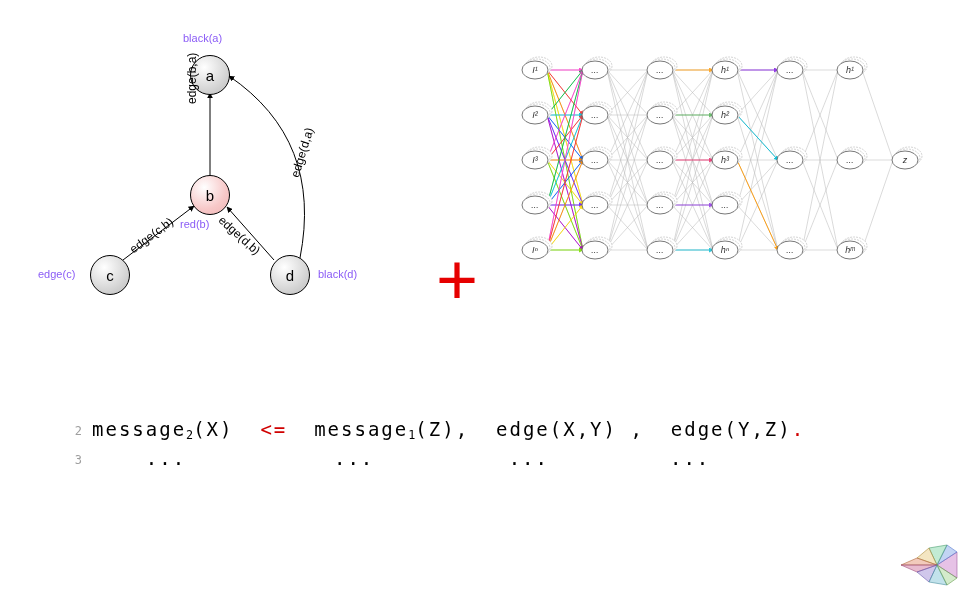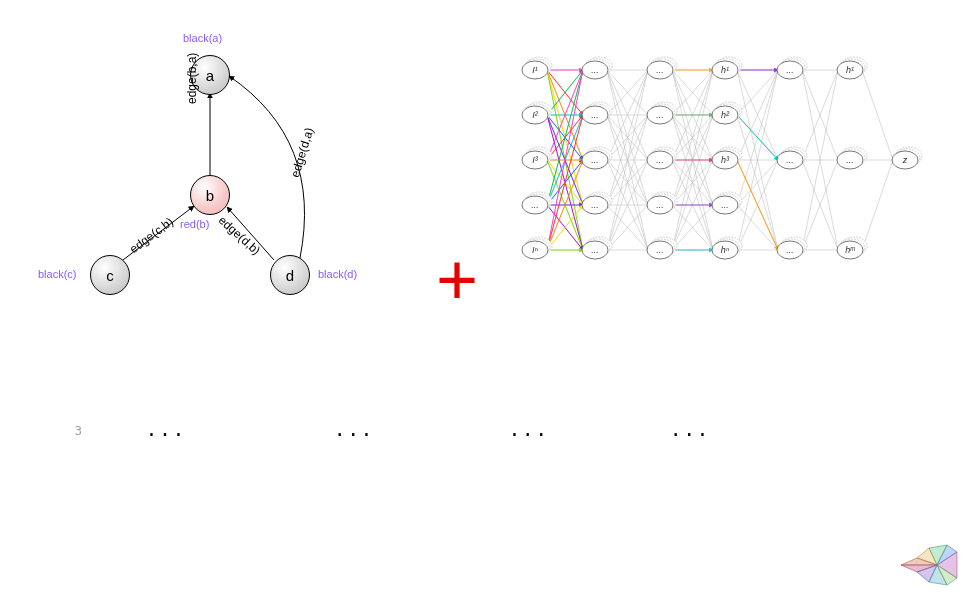--- a/index.html
+++ b/index.html
@@ -122,21 +122,21 @@
   </div>
   <div class="gnode" style="left:30px; top:235px;">
     <span>c</span>
   </div>
   <div class="gnode" style="left:210px; top:235px;">
     <span>d</span>
   </div>
 
   <div class="glabel" style="left:123px; top:12px;">black(a)</div>
   <div class="glabel" style="left:120px; top:198px;">red(b)</div>
-  <div class="glabel" style="left:-22px; top:248px;">black(c)</div>
+  <div class="glabel" style="left:-22px; top:248px;">edge(c)</div>
   <div class="glabel" style="left:258px; top:248px;text-align:right;">black(d)</div>
 
   <div class="elabel" style="left:125px; top:84px; transform:rotate(-90deg); transform-origin:left top;">edge(b,a)</div>
   <div class="elabel" style="left:228px; top:155px; transform:rotate(-73deg); transform-origin:left top;">edge(d,a)</div>
   <div class="elabel" style="left:67px; top:225px; transform:rotate(-37deg); transform-origin:left top;">edge(c,b)</div>
   <div class="elabel" style="left:165px; top:193px; transform:rotate(42deg); transform-origin:left top;">edge(d,b)</div>
 </div>
 
 <div class="nn-panel">
   <svg width="420" height="230">
@@ -391,20 +391,21 @@
         <ellipse cx="397" cy="113" rx="13" ry="9" fill="#fff" stroke="#c8c8c8" stroke-width="0.8" stroke-dasharray="2,1"></ellipse>
         <ellipse cx="395" cy="115" rx="13" ry="9" fill="#fff" stroke="#555" stroke-width="0.8"></ellipse>
         <text x="395" y="118" text-anchor="middle" font-size="9" font-style="italic" fill="#333">z</text>
       </g>
   </svg>
 </div>
 
 <div class="plus">+</div>
 
 <div class="code-panel">
+  <div class="code-line"><span class="lineno">2</span><span>message</span><span class="sub">2</span><span>(X)</span>  <span class="kw">&lt;=</span>  <span>message</span><span class="sub">1</span><span>(Z)</span><span>,</span>  <span>edge(X,Y)</span> <span>,</span>  <span>edge(Y,Z)</span><span class="kw">.</span></div>
   <div class="code-line"><span class="lineno">3</span>    <span>...</span>           <span>...</span>          <span>...</span>         <span>...</span></div>
 </div>
 
 <svg class="logo" viewBox="0 0 60 50">
   <g stroke-width="0.6">
     <polygon points="38,25 58,12 58,38" fill="rgba(200,120,200,0.45)" stroke="#a05aa0"></polygon>
     <polygon points="38,25 58,12 48,5" fill="rgba(120,160,230,0.45)" stroke="#5a7ad0"></polygon>
     <polygon points="38,25 48,5 30,8" fill="rgba(120,210,160,0.45)" stroke="#4aa070"></polygon>
     <polygon points="38,25 30,8 18,18" fill="rgba(230,200,120,0.45)" stroke="#b09040"></polygon>
     <polygon points="38,25 18,18 2,25" fill="rgba(230,150,120,0.5)" stroke="#b06a40"></polygon>

